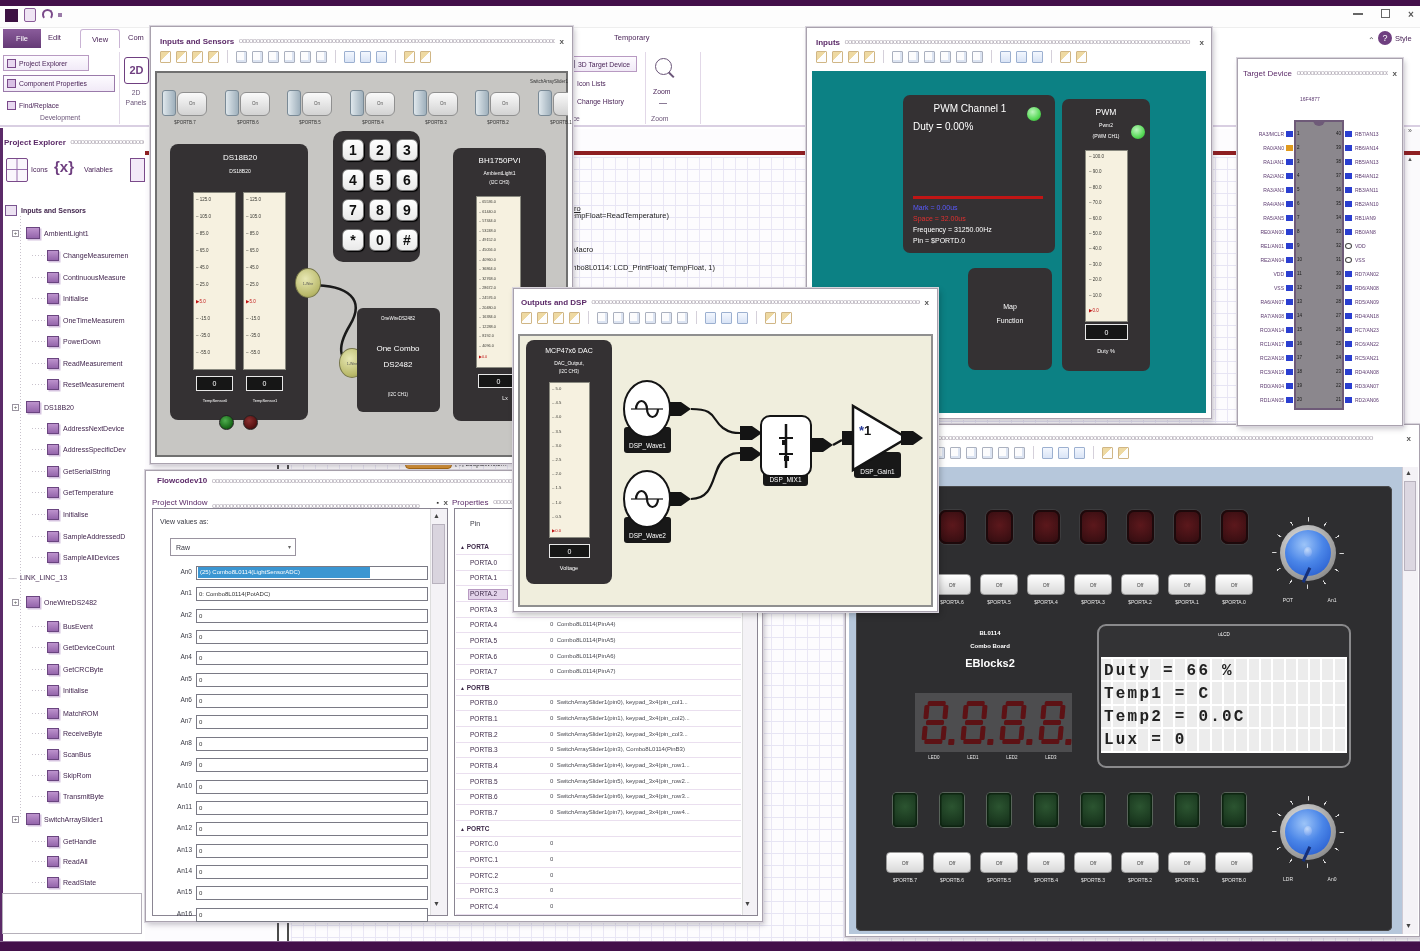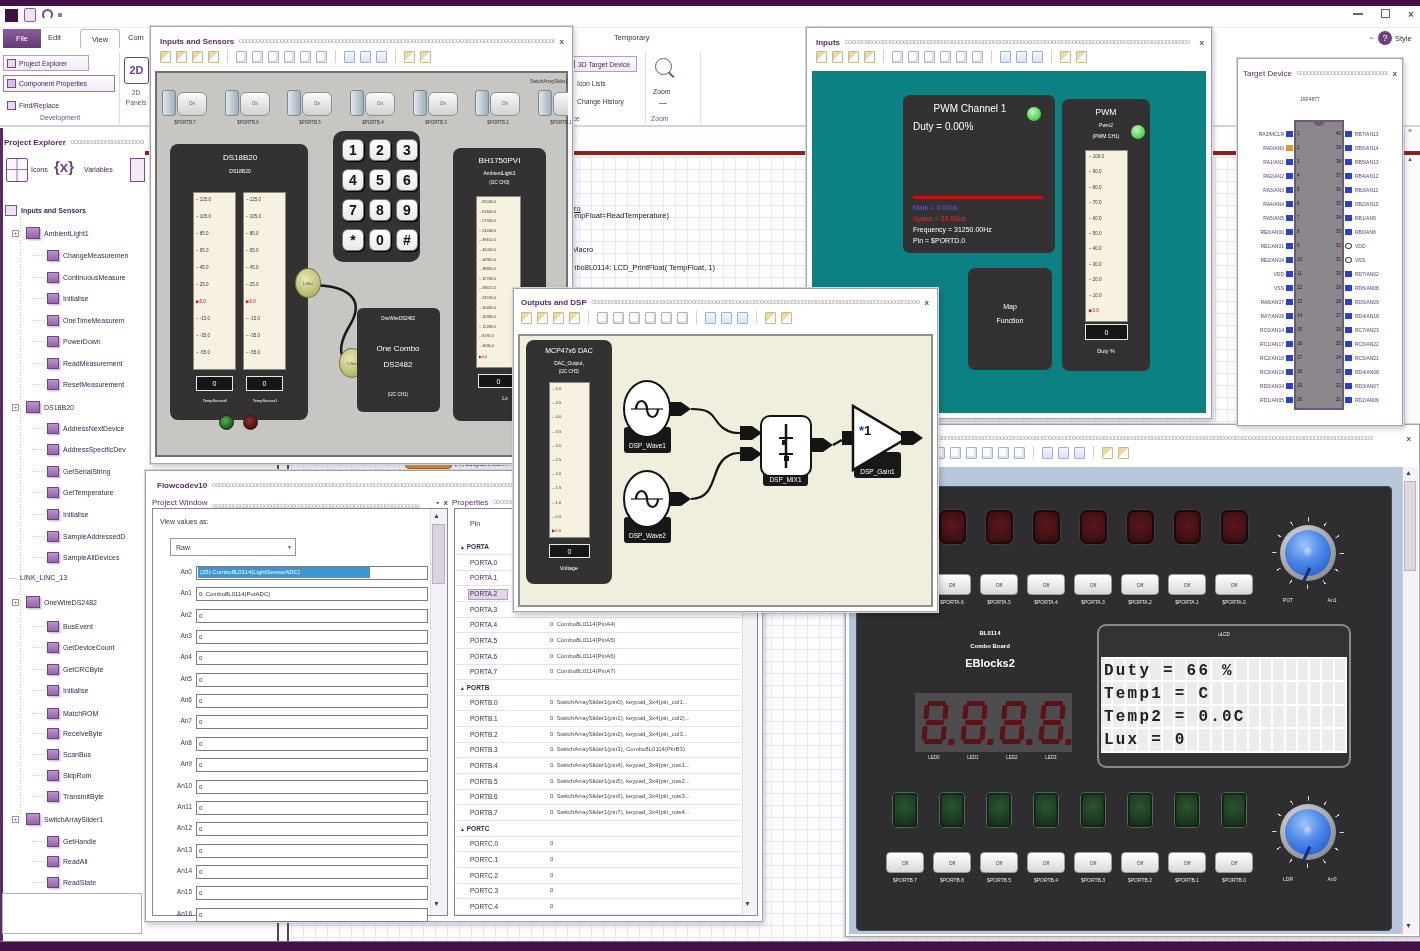--- a/index.html
+++ b/index.html
@@ -169,21 +169,21 @@
 <div class="tree" style="left:47px;top:836px;"><span class="tico"></span>GetHandle</div>
 <div class="abs" style="left:32px;top:861px;width:14px;height:1px;background:repeating-linear-gradient(90deg,#c8c2cc 0 1px,transparent 1px 3px);"></div>
 <div class="tree" style="left:47px;top:856px;"><span class="tico"></span>ReadAll</div>
 <div class="abs" style="left:32px;top:882px;width:14px;height:1px;background:repeating-linear-gradient(90deg,#c8c2cc 0 1px,transparent 1px 3px);"></div>
 <div class="tree" style="left:47px;top:877px;"><span class="tico"></span>ReadState</div>
 </div>
 <div class="abs" style="left:2px;top:893px;width:140px;height:41px;background:#fff;border:1px solid #b5b0ba;"></div>
 
 <div id="w_flow">
 <div class="win" style="left:145px;top:470px;width:618px;height:452px;"></div>
-<div class="abs" style="left:157px;top:476px;width:600px;display:flex;align-items:center;"><span class="wt">Flowcodev10</span>&nbsp;<span class="sq" style="flex:1;">oooooooooooooooooooooooooooooooooooooooooooooooooooooooooooooooooooooooooooooooooooooooooooooooooooooooooooooooooooooooooooooooooooooooooooo</span></div>
+<div class="abs" style="left:157px;top:476px;width:600px;display:flex;"><span class="wt">Flowcodev10</span>&nbsp;<span class="sq" style="flex:1;">oooooooooooooooooooooooooooooooooooooooooooooooooooooooooooooooooooooooooooooooooooooooooooooooooooooooooooooooooooooooooooooooooooooooooooo</span></div>
 <div class="abs" style="left:152px;top:493px;width:296px;display:flex;align-items:center;"><span class="wt" style="font-weight:normal;">Project Window</span>&nbsp;<span class="sq" style="flex:1;margin-top:8px;">oooooooooooooooooooooooooooooooooooooooooooooooooooooooooooo</span><span style="font-size:7px;color:#333;">▪</span>&nbsp;<span class="x">x</span></div>
 <div class="abs" style="left:152px;top:508px;width:296px;height:408px;border:1px solid #8a8592;background:#fff;"></div>
 <div class="abs" style="left:160px;top:518px;font-size:7px;color:#3a3a44;">View values as:</div>
 <div class="abs" style="left:170px;top:538px;width:126px;height:18px;border:1px solid #9a94a0;background:#fff;font-size:7px;color:#3a3a44;line-height:17px;padding-left:5px;">Raw<span style="position:absolute;right:4px;color:#666;font-size:6px;">▾</span></div>
 <div class="arow" style="left:168px;top:568px;width:24px;text-align:right;">An0</div>
 <div class="ain" style="left:196px;top:566px;width:232px;"></div>
 <div class="abs" style="left:198px;top:567px;width:172px;height:11px;background:#3b96d2;color:#fff;font-size:6px;line-height:11px;padding-left:2px;white-space:nowrap;overflow:hidden;">(25) Combo8L0114(LightSensorADC)</div>
 <div class="arow" style="left:168px;top:589px;width:24px;text-align:right;">An1</div>
 <div class="ain" style="left:196px;top:587px;width:232px;">0: Combo8L0114(PotADC)</div>
 <div class="arow" style="left:168px;top:611px;width:24px;text-align:right;">An2</div>

